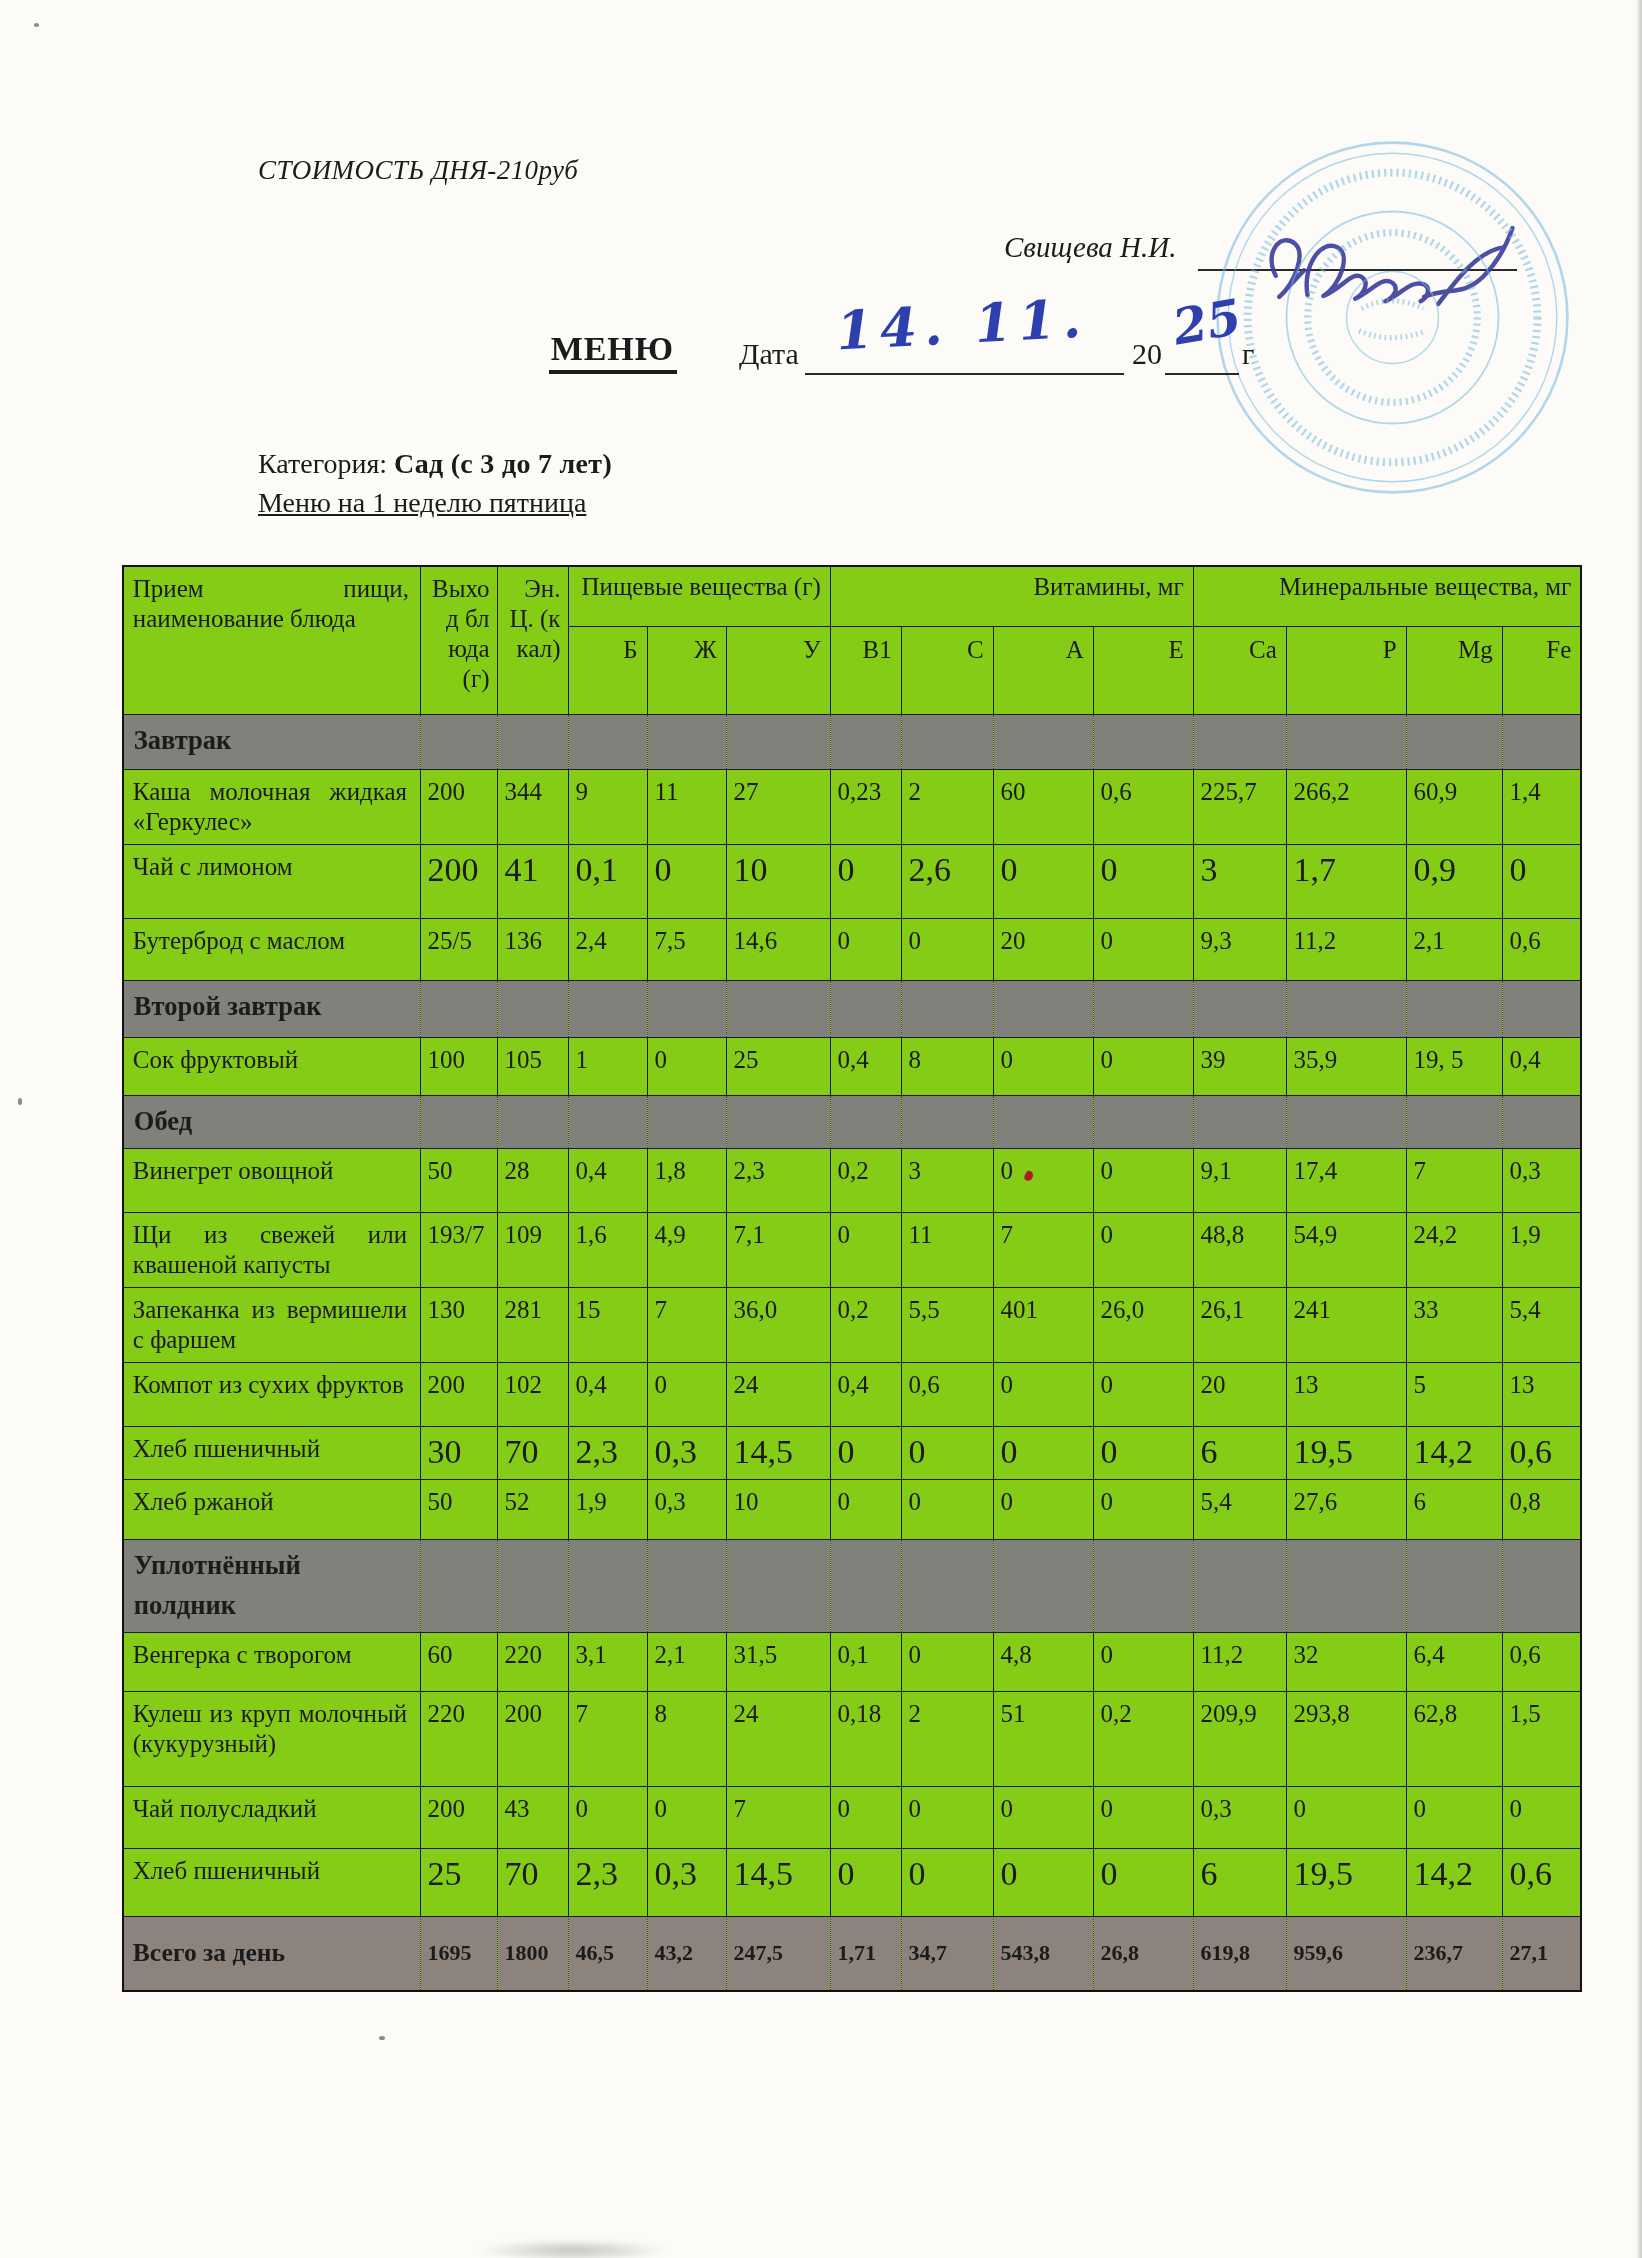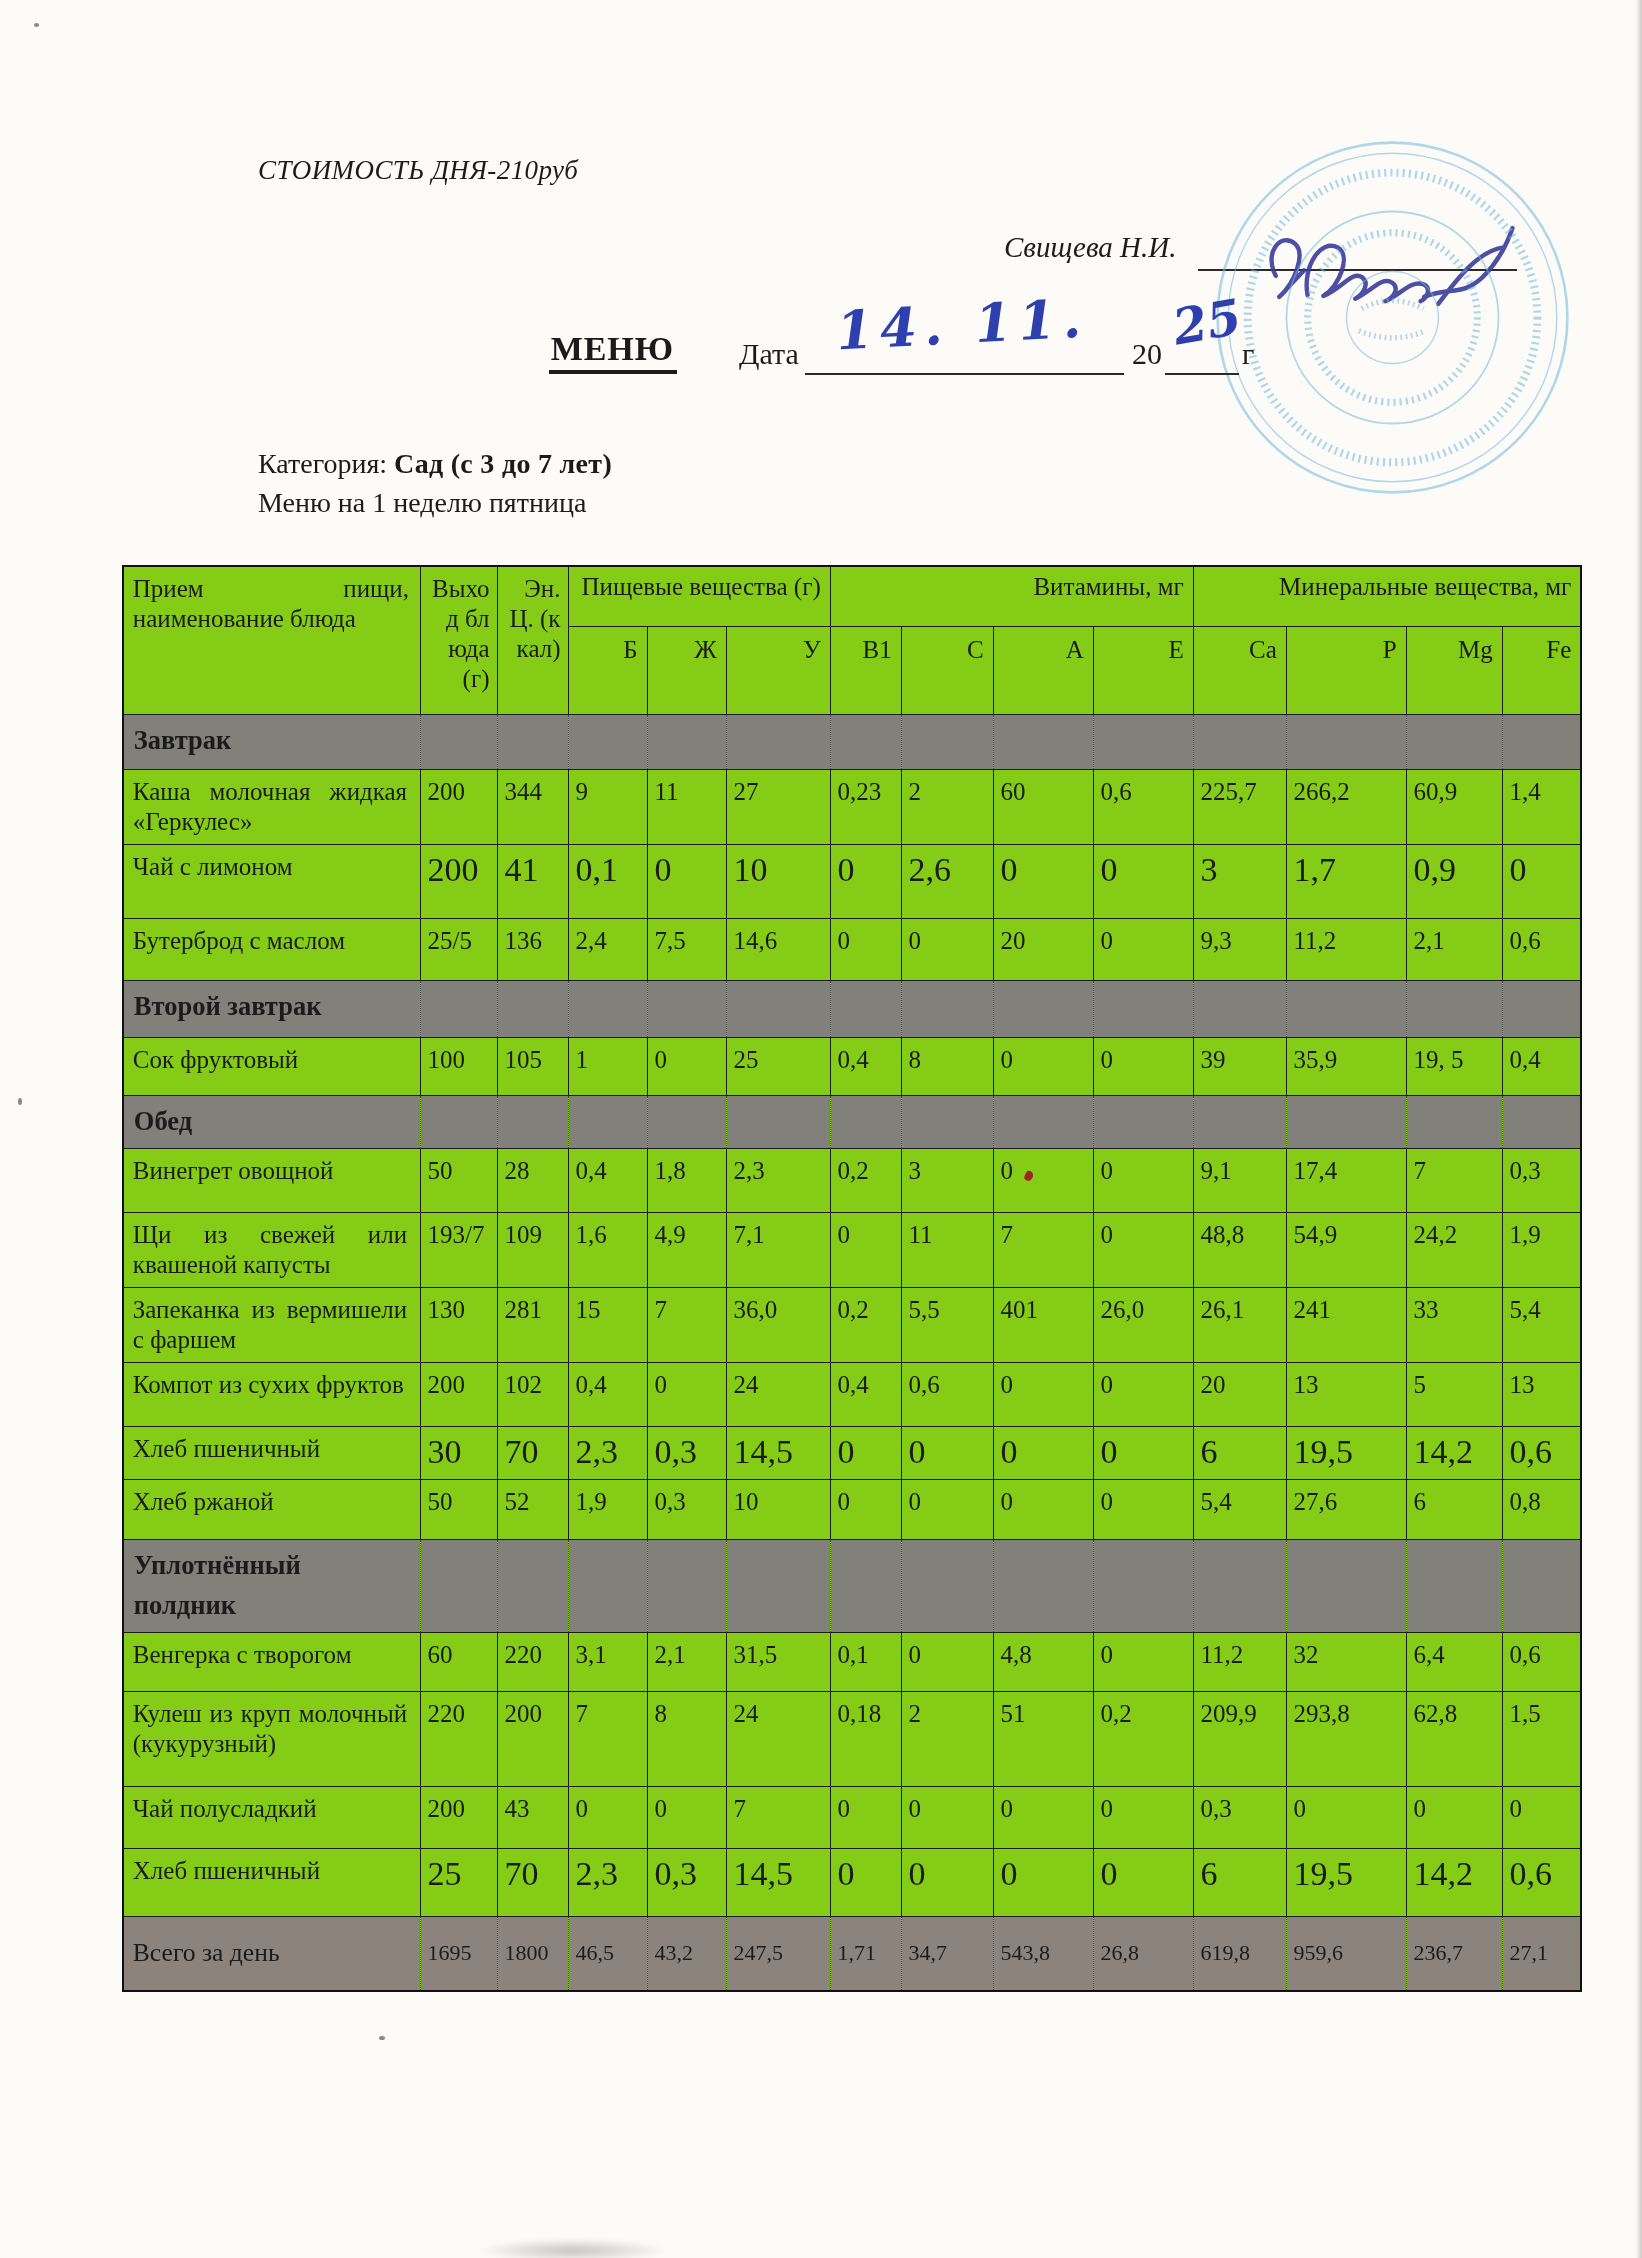--- a/index.html
+++ b/index.html
@@ -54,21 +54,21 @@
   }
   .year-hand{
     position:absolute;left:1173px;top:293px;
     font-size:49px;font-style:italic;font-weight:bold;
     color:#2e3fae;transform:rotate(-10deg);
     font-family:"DejaVu Serif", serif;
   }
   .year-suffix{position:absolute;left:1242px;top:337px;font-size:30px;}
   .category-line{position:absolute;left:258px;top:448px;font-size:28px;}
   .category-line b{letter-spacing:0.3px;}
-  .week-line{position:absolute;left:258px;top:487px;font-size:28px;}
+  .week-line{position:absolute;left:258px;top:487px;font-size:28px;text-decoration:underline;}
 
   
   .menu-table{
     position:absolute;left:122px;top:565px;width:1457px;
     border-collapse:collapse;table-layout:fixed;
     background:#84cc16;
   }
   .menu-table th,.menu-table td{
     border:1.8px solid #1c1c1c;
     vertical-align:top;
@@ -89,21 +89,21 @@
     background:#81807a;
     border-left:1.8px dotted #45453f;border-right:1.8px dotted #45453f;
   }
   .sec-label{
     display:inline-block;font-weight:bold;font-size:26.5px;line-height:1.5;
     max-width:207px;padding:5.3px 0 5.3px 8.8px;
   }
   tr.tot-row td{
     background:#8b837c;
     border-left:1.8px dotted #403f3a;border-right:1.8px dotted #403f3a;
-    font-weight:normal;font-size:22px;vertical-align:middle;
+    font-weight:bold;font-size:22px;vertical-align:middle;
     padding:21px 7px;word-break:break-all;
   }
   tr.tot-row td.dish{font-size:25.6px;text-align:left;padding-left:8.8px;}
 
   
   .edge-strip{
     position:absolute;right:0;top:0;width:7px;height:2258px;
     background:linear-gradient(to right,rgba(120,120,118,0),rgba(120,120,118,.45));
   }
   .smudge-bottom{

